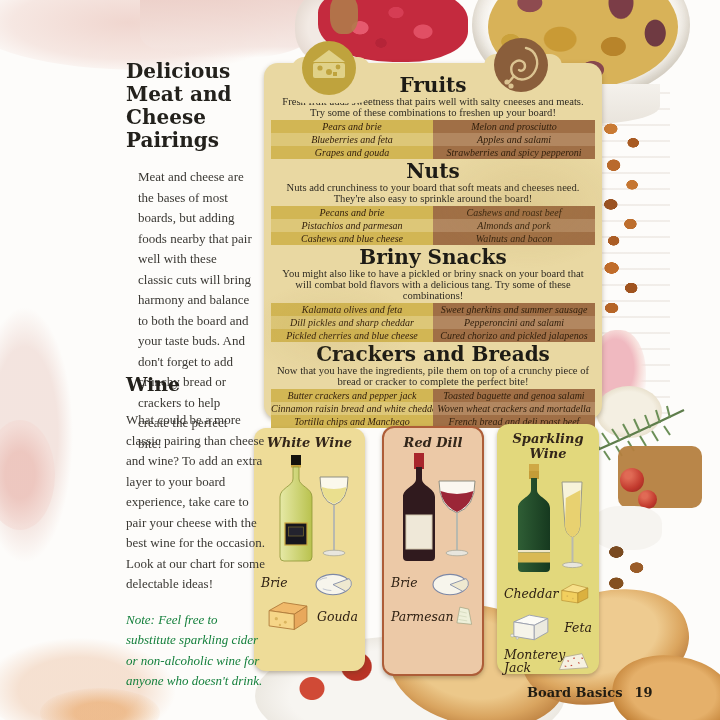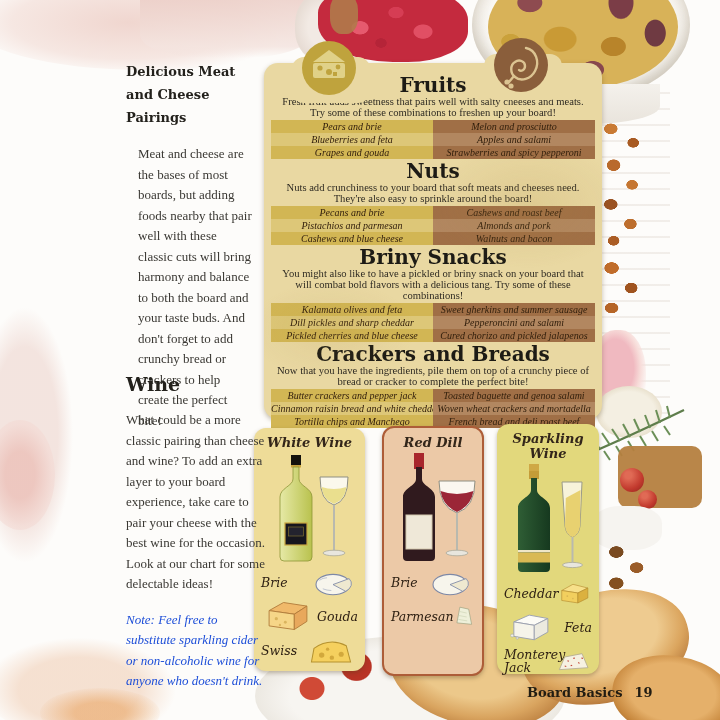--- a/index.html
+++ b/index.html
@@ -10,28 +10,28 @@
     --heading:#23211c; --bodyText:#3a3833; --rowText:#33200d; --footerText:#211c12;
   }
   html,body{margin:0;padding:0;}
   .page{position:relative;width:720px;height:720px;background:var(--paper);overflow:hidden;
         font-family:"Liberation Serif",serif;}
   .ph{position:absolute;}
   
   .planks{background:repeating-linear-gradient(180deg,rgba(205,192,180,.30) 0 2px,rgba(255,255,255,0) 2px 16px);}
   
   .sidebar{position:absolute;left:126px;top:60px;width:138px;z-index:3;}
-  .sidebar h1{font-family:"DejaVu Serif",serif;font-weight:bold;font-size:13px;line-height:23px;
+  .sidebar h1{font-family:"DejaVu Serif",serif;font-weight:bold;font-size:20px;line-height:23px;
               color:var(--heading);margin:0 0 15px 0;}
   .sidebar p{font-size:13px;line-height:20.5px;color:var(--bodyText);margin:12px;}
   .sidebar2{position:absolute;left:126px;top:373px;width:140px;z-index:3;}
   .sidebar2 h1{font-family:"DejaVu Serif",serif;font-weight:bold;font-size:19px;line-height:23px;
                color:var(--heading);margin:0 0 14px 0;}
   .sidebar2 p{font-size:13px;line-height:20.5px;color:var(--bodyText);margin:0;}
-  .sidebar2 .note{margin-top:15px;font-style:italic;color:#1d4ed8;}
+  .sidebar2 .note{margin-top:15px;font-style:italic;color:#15803d;}
   
   .panel{position:absolute;left:264px;top:63px;width:338px;height:356px;z-index:2;
          background:var(--panelBg);border-radius:14px;box-shadow:0 2px 5px rgba(90,70,30,.35);
          padding-top:12px;box-sizing:border-box;}
   .panel::after{content:'';position:absolute;inset:0;border-radius:14px;pointer-events:none;
          background:radial-gradient(140px 90px at 78% 40%,rgba(170,135,60,.16),transparent 70%),
                     radial-gradient(120px 70px at 20% 75%,rgba(170,135,60,.12),transparent 70%);}
   .badge{position:absolute;z-index:4;}
   .badge .tab{position:absolute;top:20px;left:-6px;width:78px;height:46px;background:var(--panelBg);
               border-radius:12px;}
@@ -314,30 +314,20 @@
         <svg width="54" height="36" viewBox="0 0 54 40">
           <polygon points="6,14 22,5 48,9 34,18" fill="#f0b96a" stroke="#b07a3a" stroke-width="1"></polygon>
           <polygon points="6,14 34,18 34,35 6,31" fill="#f6d688" stroke="#b07a3a" stroke-width="1"></polygon>
           <polygon points="34,18 48,9 48,26 34,35" fill="#e8a85c" stroke="#b07a3a" stroke-width="1"></polygon>
           <circle cx="14" cy="23" r="1.8" fill="#dab45e"></circle>
             <circle cx="24" cy="27" r="1.6" fill="#dab45e"></circle>
           <circle cx="18" cy="30" r="1.3" fill="#dab45e"></circle>
         </svg>
         <span class="clabel">Gouda</span>
       </div>
-      <div class="crow">
-        <span class="clabel">Swiss</span>
-        <svg width="54" height="34" viewBox="0 0 54 40">
-          <path d="M4,34 L50,34 L45,15 Q26,5 7,18 Z" fill="#f5d05e" stroke="#b5922f" stroke-width="1.2"></path>
-          <circle cx="16" cy="26" r="3.2" fill="#d2a83c"></circle>
-            <circle cx="28" cy="29" r="2.6" fill="#d2a83c"></circle>
-          <circle cx="39" cy="25" r="3" fill="#d2a83c"></circle>
-            <circle cx="23" cy="19" r="2" fill="#d2a83c"></circle>
-        </svg>
-      </div>
     </div>
   </div>
 
   <div class="card card2">
     <div class="card-title">Red Dill</div>
     <div class="bottle-wrap">
       <svg width="96" height="112" viewBox="0 0 96 112">
         <rect x="29" y="0" width="10" height="16" fill="#a8262c"></rect>
         <path d="M31,14 L37,14 L37,26 C37,33 50,35 50,44 L50,104 Q50,108 46,108 L22,108 Q18,108 18,104 L18,44 C18,35 31,33 31,26 Z" fill="#301a1e"></path>
         <rect x="21" y="62" width="26" height="34" fill="#efe8d8" stroke="#d4c8ae" stroke-width="1"></rect>

